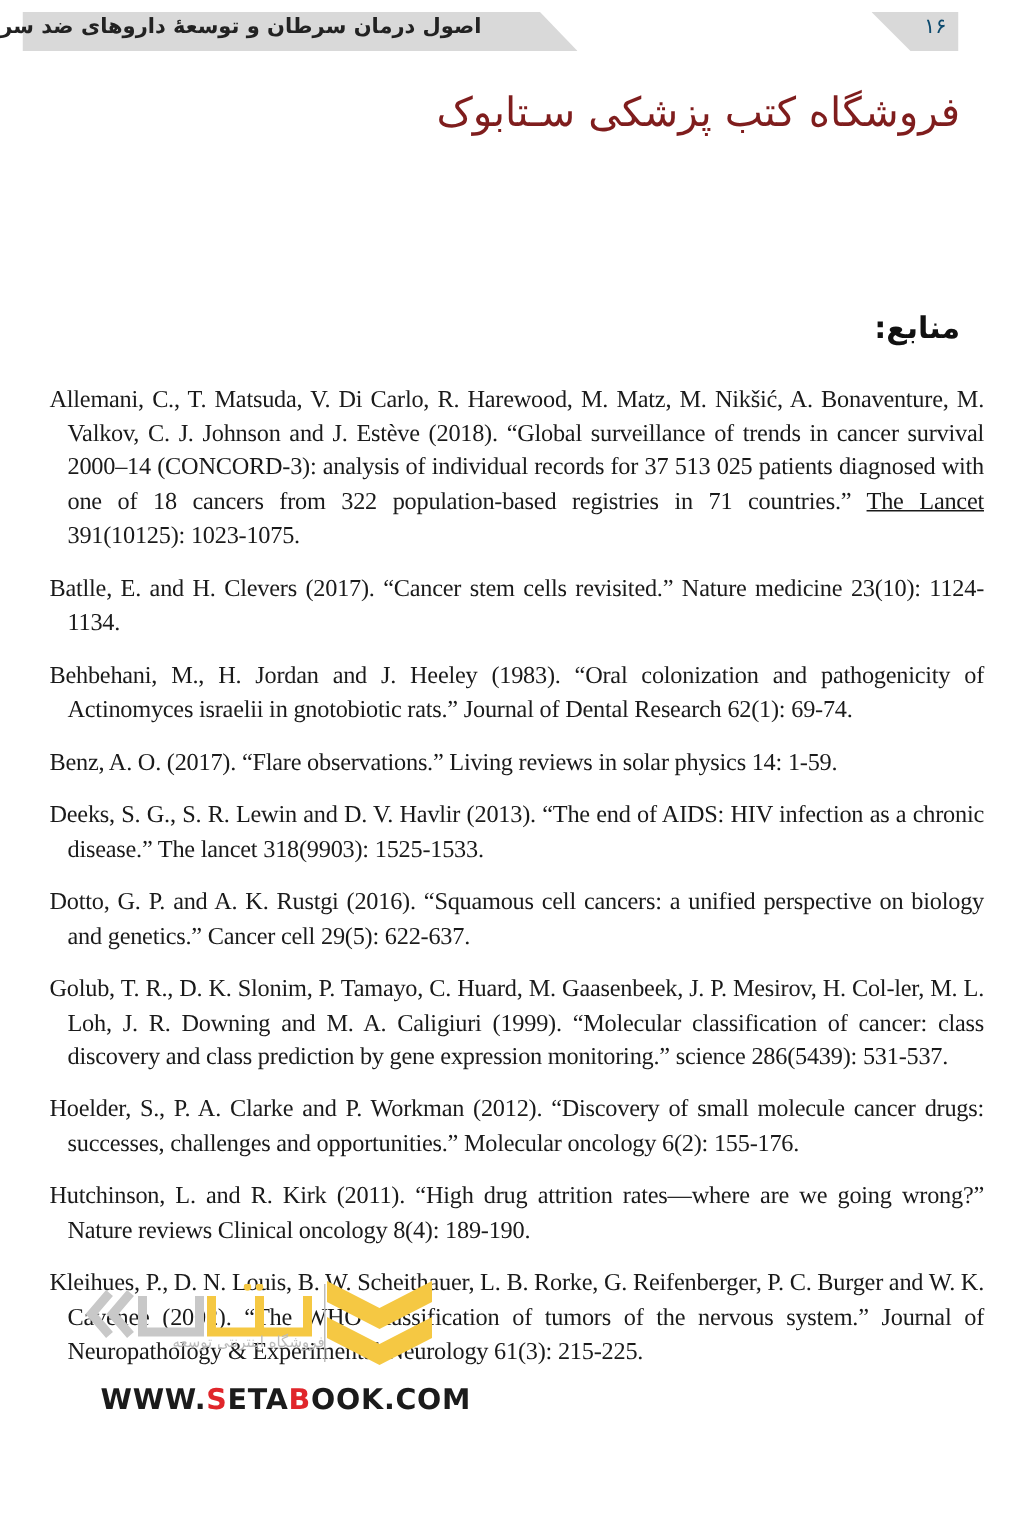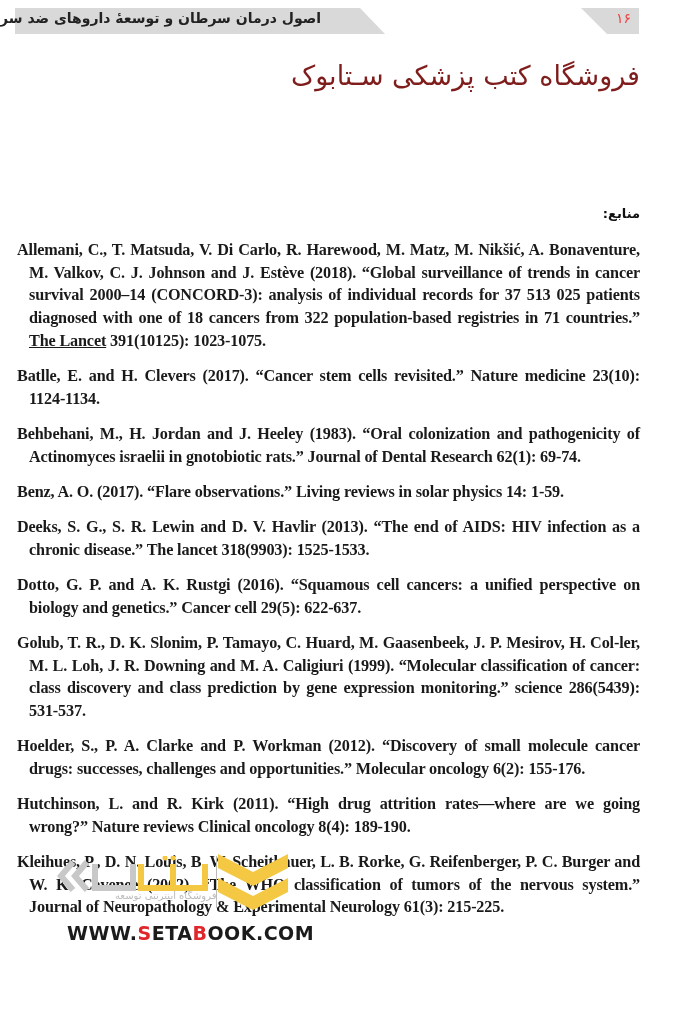--- a/index.html
+++ b/index.html
@@ -7,29 +7,29 @@
          font-family: "Liberation Serif", "DejaVu Serif", serif; color: #1a1a1a; }
 
   
   .hdr-left { position: absolute; left: 15px; top: 8px; width: 370px; height: 26px; }
   .hdr-left svg { position: absolute; left: 0; top: 0; }
   .hdr-left .title { position: absolute; right: 64px; top: 2px; direction: rtl;
         font-family: "DejaVu Sans", sans-serif; font-weight: bold; font-size: 14px; color: #222; white-space: nowrap; }
   .hdr-right { position: absolute; left: 581px; top: 8px; width: 58px; height: 26px; }
   .hdr-right svg { position: absolute; left: 0; top: 0; }
   .hdr-right .pnum { position: absolute; right: 8px; top: 2px; direction: rtl;
-        font-family: "DejaVu Sans", sans-serif; font-size: 14px; color: #ef4444; text-align: center; }
+        font-family: "DejaVu Sans", sans-serif; font-size: 14px; color: #0c4a6e; text-align: center; }
 
   .store-title { position: absolute; right: 43px; top: 60px; direction: rtl;
         font-family: "DejaVu Sans", sans-serif; font-size: 27px; color: #7f1d1d; white-space: nowrap; }
 
   .refs-heading { position: absolute; right: 43px; top: 206px; direction: rtl;
-        font-family: "DejaVu Sans", sans-serif; font-weight: bold; font-size: 13px; color: #111; }
+        font-family: "DejaVu Sans", sans-serif; font-weight: bold; font-size: 20px; color: #111; }
 
-  .refs { position: absolute; left: 17px; top: 239px; width: 623px; margin: 0; padding: 0; list-style: none; font-weight: bold; }
+  .refs { position: absolute; left: 17px; top: 239px; width: 623px; margin: 16px; padding: 0; list-style: none; }
   .ref { font-size: 16.2px; line-height: 22.7px; text-align: justify; text-indent: -12px;
          padding-left: 12px; margin: 0 0 12.5px 0; letter-spacing: -0.15px; }
   .ref .u { text-decoration: underline; }
 
   
   .wm { position: absolute; left: 55px; top: 850px; width: 260px; height: 100px; pointer-events: none; }
   .wm .chev { position: absolute; left: 163px; top: 4px; }
   .wm .logo { position: absolute; left: 0px; top: 6px; }
   .wm .tag { position: absolute; left: 60px; top: 40px; direction: rtl; font-family: "DejaVu Sans", sans-serif;
         font-size: 10px; color: #bbbbbb; white-space: nowrap; }

